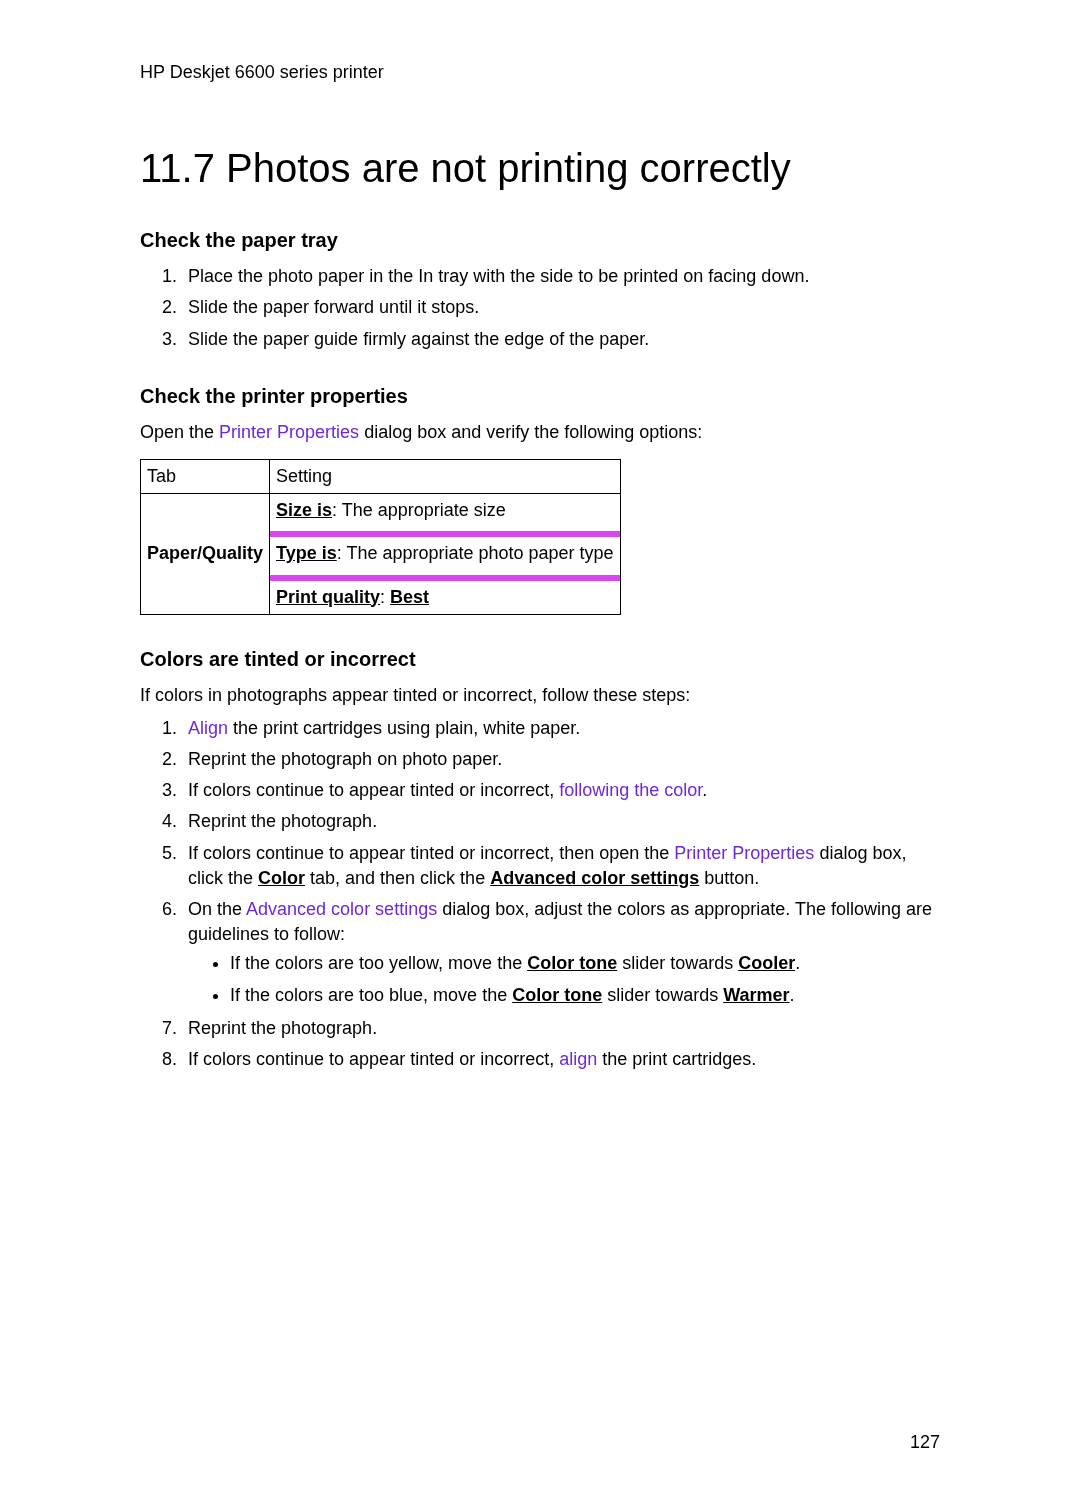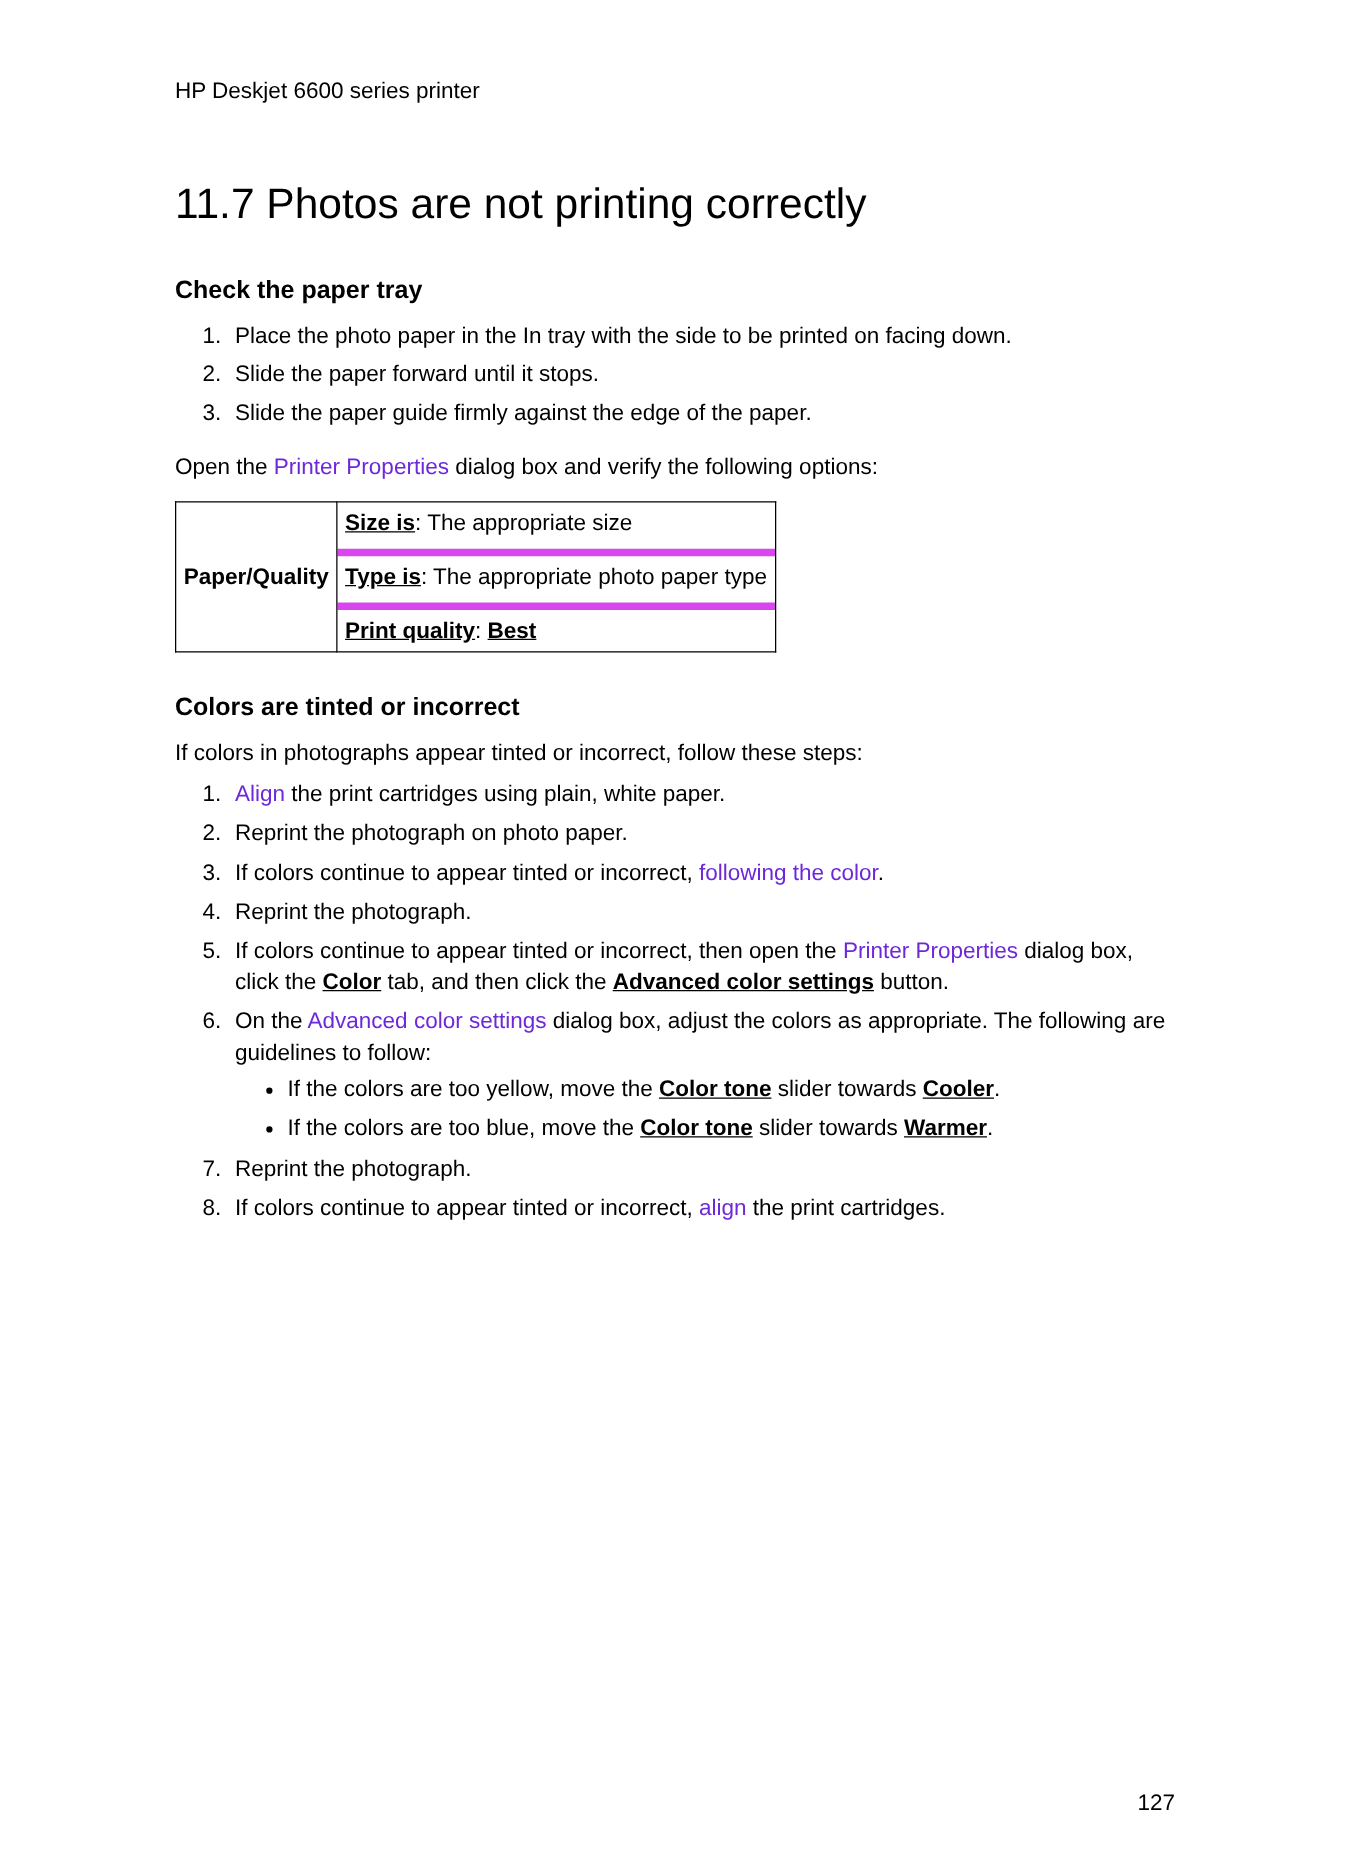--- a/index.html
+++ b/index.html
@@ -16,21 +16,21 @@
     padding: 60px 140px 40px 140px;
     position: relative;
     min-height: 1495px;
     box-sizing: border-box;
   }
   .header-line {
     font-size: 18px;
     margin-bottom: 55px;
   }
   h1.section-title {
-    font-size: 34px;
+    font-size: 40px;
     font-weight: normal;
     margin: 0 0 30px 0;
   }
   h2.subhead {
     font-size: 20px;
     font-weight: bold;
     margin: 30px 0 10px 0;
   }
   ol {
     margin: 8px 0 18px 0;
@@ -102,26 +102,31 @@
 
   <h1 class="section-title">11.7  Photos are not printing correctly</h1>
 
   <h2 class="subhead">Check the paper tray</h2>
   <ol>
     <li>Place the photo paper in the In tray with the side to be printed on facing down.</li>
     <li>Slide the paper forward until it stops.</li>
     <li>Slide the paper guide firmly against the edge of the paper.</li>
   </ol>
 
+  <h2 class="subhead">Check the printer properties</h2>
   <p class="body">
     <span>Open the </span><a class="link">Printer Properties</a><span> dialog box and verify the following options:</span>
   </p>
 
   <table class="props">
     <tbody>
+        <tr>
+      <th>Tab</th>
+      <th>Setting</th>
+    </tr>
     <tr>
       <td class="tabcell">Paper/Quality</td>
       <td style="padding:0;">
         <div style="padding:4px 6px;" class="inner-cell">
           <span class="bold">Size is</span><span>: The appropriate size</span>
         </div>
         <div style="padding:4px 6px;" class="inner-cell">
           <span class="bold">Type is</span><span>: The appropriate photo paper type</span>
         </div>
         <div style="padding:4px 6px;" class="inner-cell">

